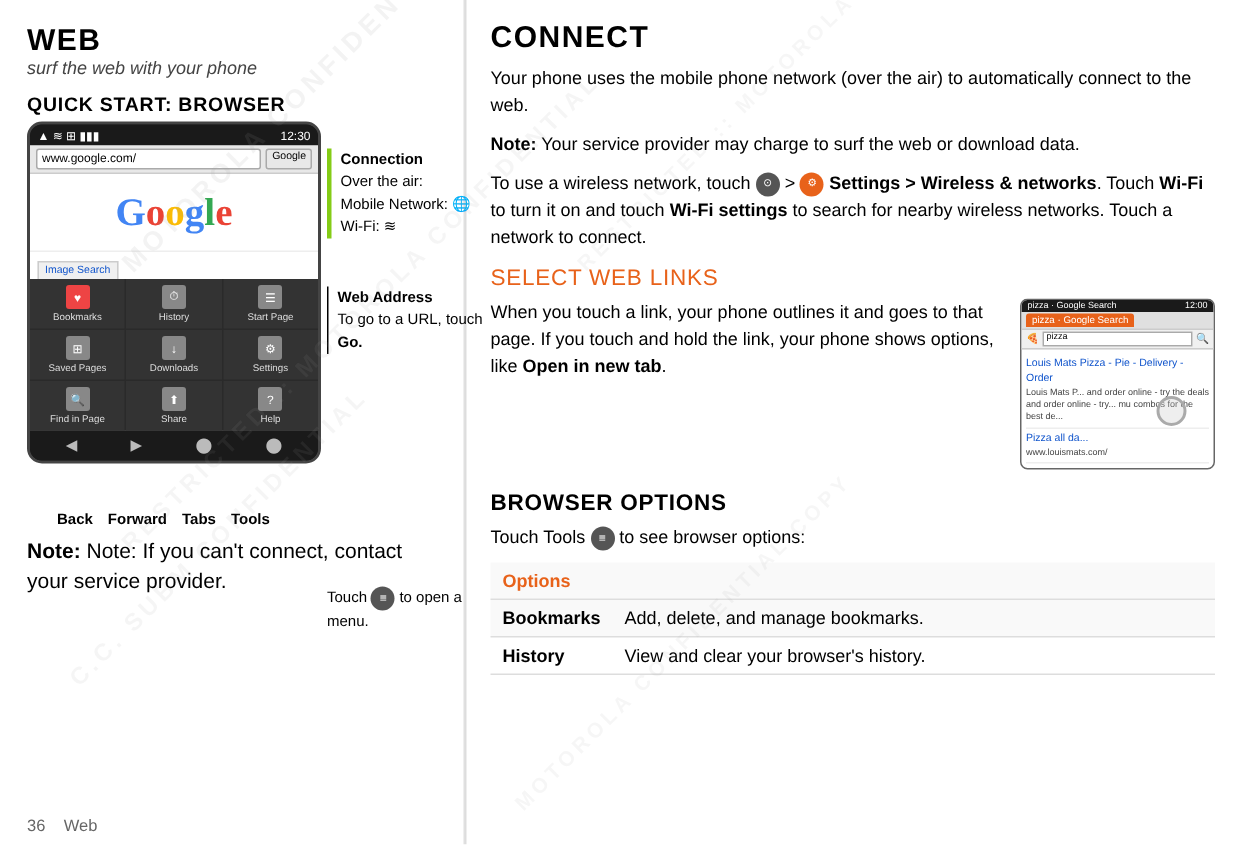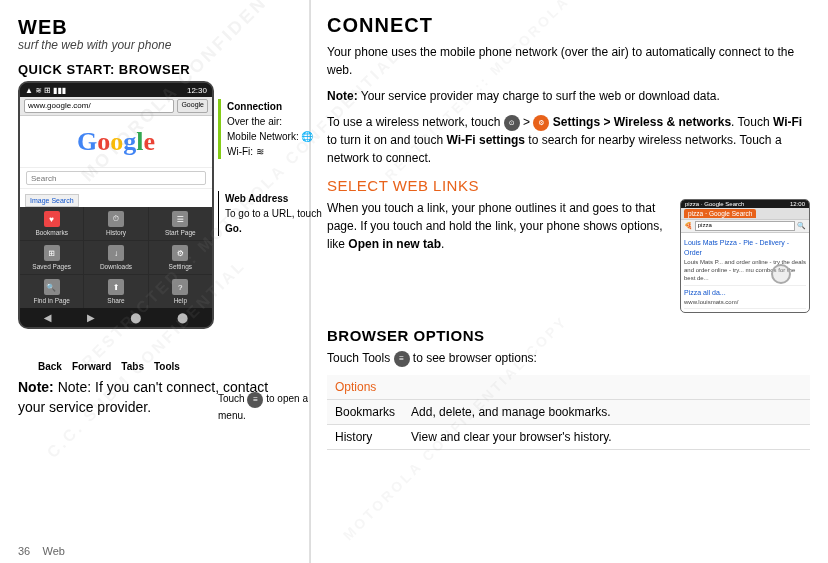--- a/index.html
+++ b/index.html
@@ -361,21 +361,21 @@
       font-weight: bold;
       padding: 4px 8px;
       font-size: 12px;
     }
     .options-table td {
       padding: 5px 8px;
       vertical-align: top;
       border-bottom: 1px solid #ddd;
     }
     .options-table td:first-child {
-      font-weight: normal;
+      font-weight: bold;
       width: 75px;
       white-space: nowrap;
     }
     .options-table tr:nth-child(odd) td {
       background: #f9f9f9;
     }
     .options-table tr:nth-child(even) td {
       background: #fff;
     }
 
@@ -430,23 +430,20 @@
             <div class="address-input">www.google.com/</div>
             <div class="google-btn">Google</div>
           </div>
 
           <div class="google-logo-area">
             <div class="google-logo">
               <span class="g-blue">G</span><span class="g-red">o</span><span class="g-yellow">o</span><span class="g-blue">g</span><span class="g-green">l</span><span class="g-red">e</span>
             </div>
           </div>
 
-          <div class="search-bar">
-            <input class="search-input" placeholder="Search" readonly="" style="">
-          </div>
           <div style="padding:2px 5px 1px 5px;">
             <span class="image-search-link">Image Search</span>
           </div>
 
           <div class="menu-grid">
             <div class="menu-item">
               <div class="menu-icon menu-icon-heart">♥</div>
               <div class="menu-label">Bookmarks</div>
             </div>
             <div class="menu-item">

